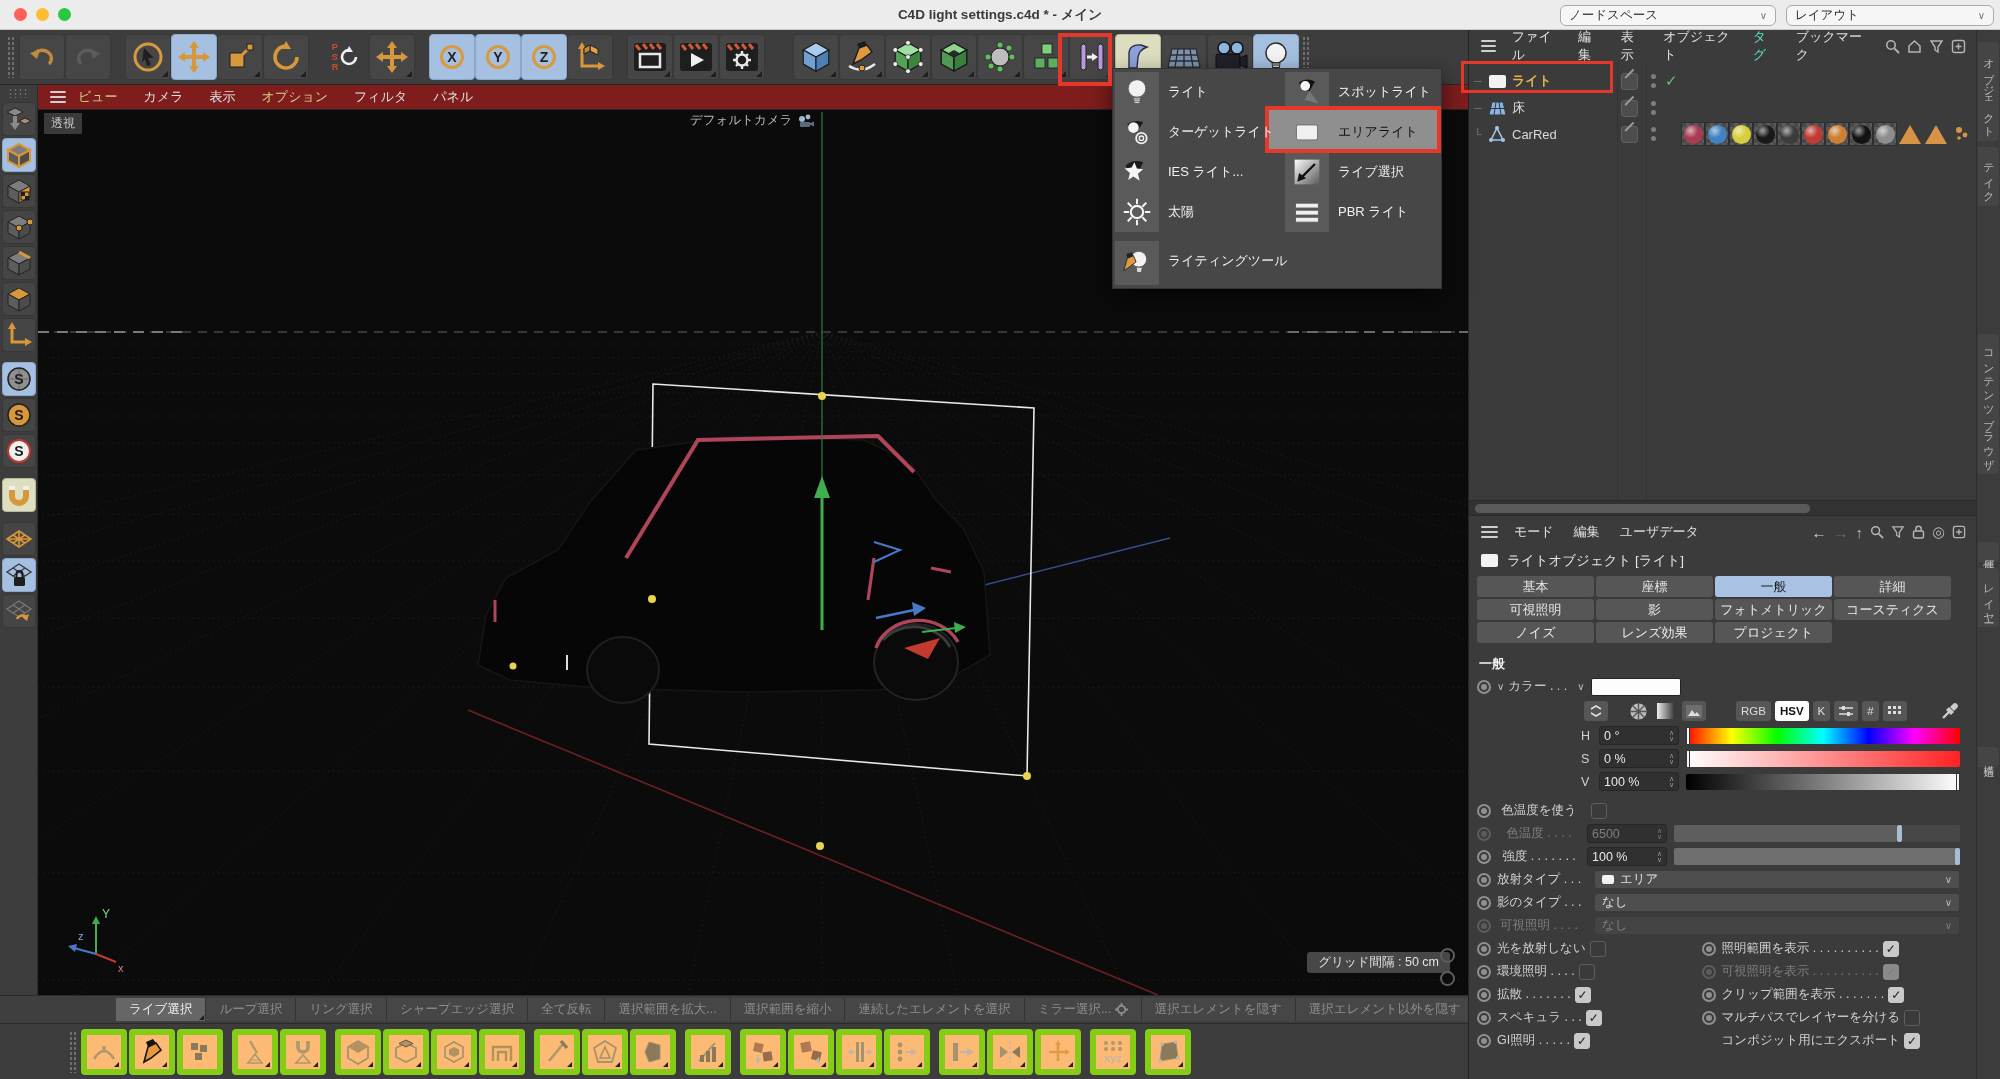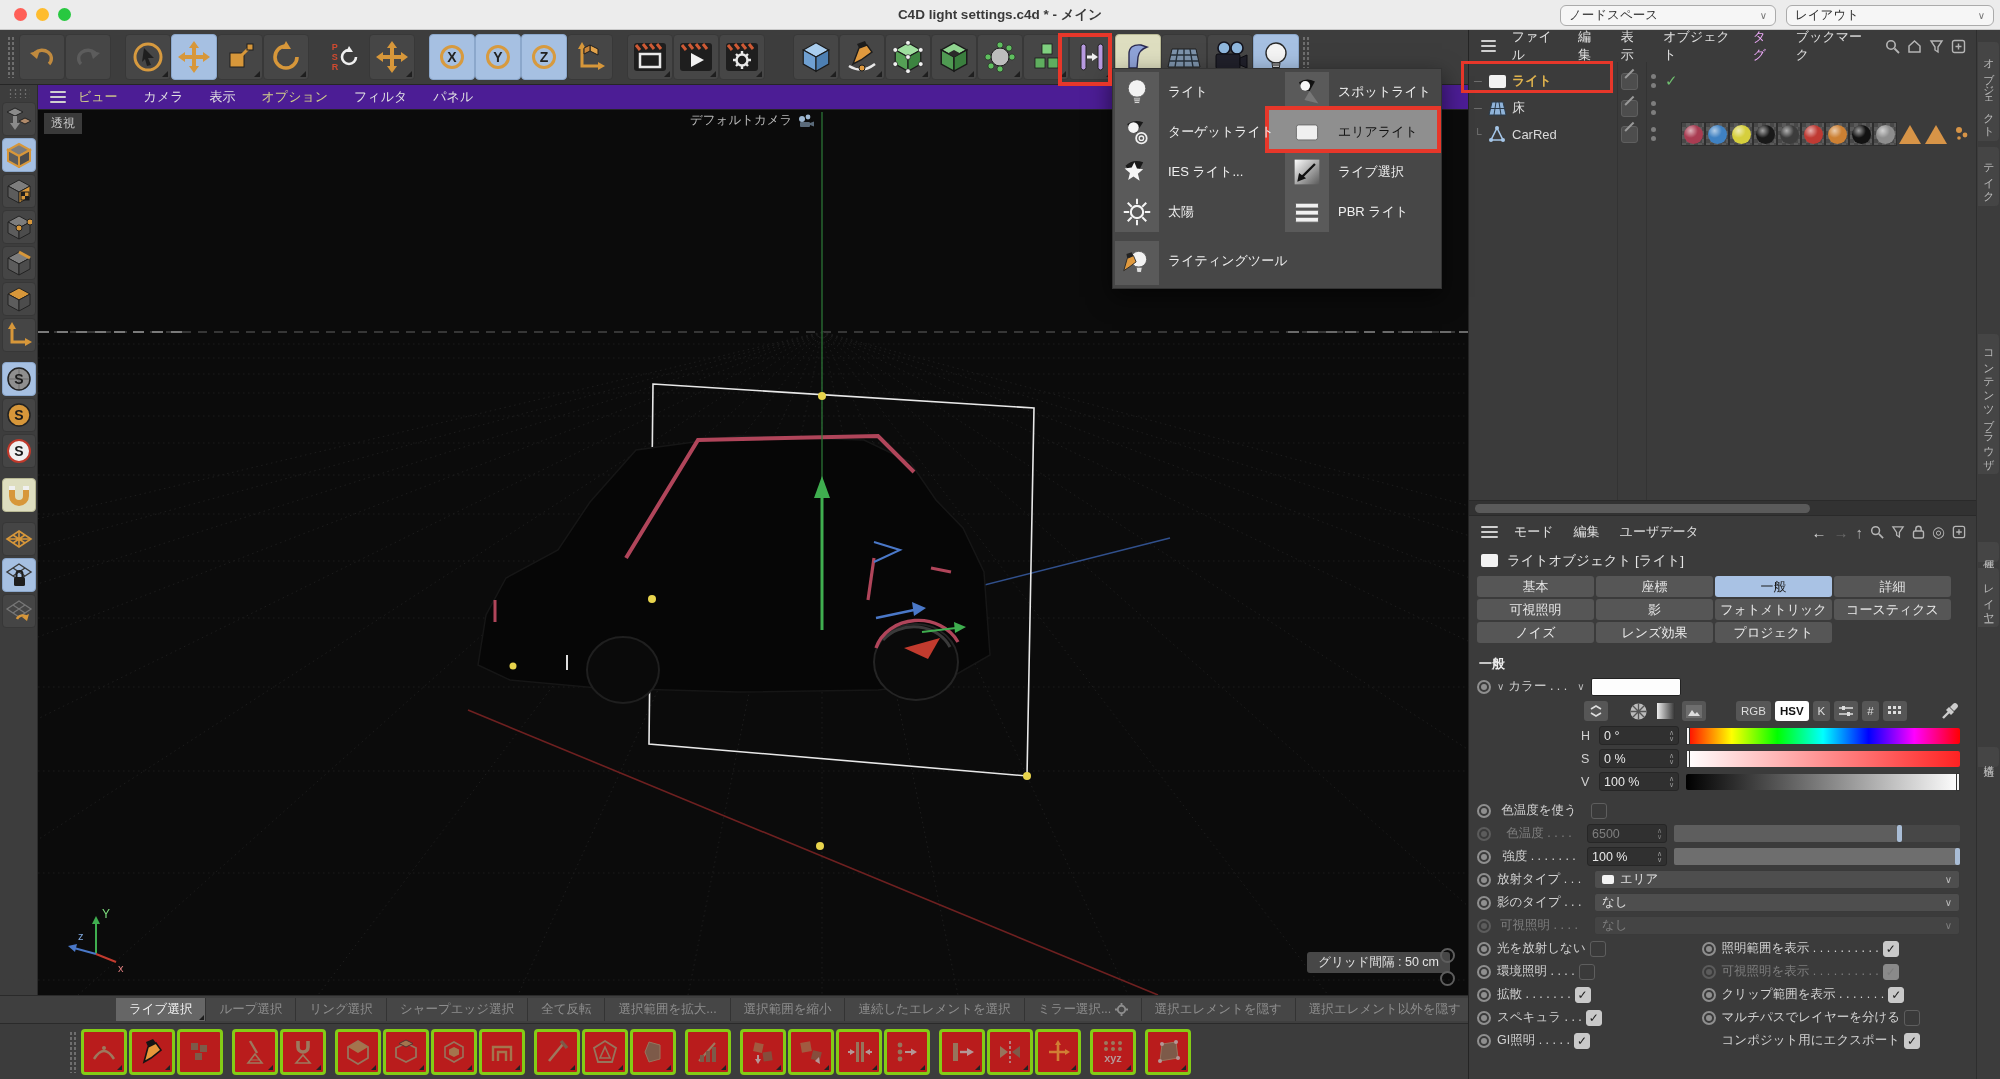--- a/index.html
+++ b/index.html
@@ -32,52 +32,52 @@
 
   
   .left-strip { left:0; top:85px; width:38px; height:910px; background:#3d3d3d; border-right:1px solid #2b2b2b; }
   .ls-dots { width:22px; height:10px; margin:3px auto 4px auto; background-image:radial-gradient(#6e6e6e 1px, transparent 1.2px); background-size:5px 4px; }
   .ls { width:34px; height:34px; margin:2px auto; border-radius:4px; background:#454545; border:1px solid #373737; display:flex; align-items:center; justify-content:center; position:relative; }
   .ls.sel { background:#a6c0e2; border-color:#8ba7cb; }
   .ls.ysel { background:#dedec0; border-color:#b8b894; }
   .ls.gap { margin-top:10px; }
 
   
-  .vp-menubar { left:38px; top:85px; width:1430px; height:25px; background:#4c1d95; border-bottom:1px solid #262626; display:flex; align-items:center; color:#e2e2e2; font-size:13px; }
+  .vp-menubar { left:38px; top:85px; width:1430px; height:25px; background:#7f1d1d; border-bottom:1px solid #262626; display:flex; align-items:center; color:#e2e2e2; font-size:13px; }
   .vp-menubar .burger { width:16px; margin:0 12px 0 12px; }
   .burger i { display:block; height:2px; background:#cfcfcf; margin:3px 0; border-radius:1px; }
   .vp-menubar span { margin-right:26px; }
   .vp-menubar span.hl { color:#d3cf8a; }
   .viewport { left:38px; top:110px; width:1430px; height:885px; background:#0b0b0b; overflow:hidden; }
   .proj-label { left:6px; top:3px; background:#3a3a3a; color:#c9c9c9; font-size:12px; padding:2px 7px; }
   .cam-label { left:652px; top:2px; color:#b9b9b9; font-size:12.5px; display:flex; align-items:center; gap:5px; }
   .grid-label { right:18px; bottom:22px; background:#474747; color:#e3e3e3; font-size:12.5px; padding:2px 11px; border-radius:3px; }
   .navc { width:15px; height:15px; border:2px solid #5d5d5d; border-radius:50%; }
 
   
   .selbar { left:0; top:995px; width:1468px; height:29px; background:#3f3f3f; border-top:1px solid #2a2a2a; border-bottom:1px solid #2a2a2a; display:flex; align-items:center; padding-left:110px; }
   .selbar .dots-v { height:20px; }
   .sb { height:23px; padding:0 13px; display:flex; align-items:center; font-size:12.5px; color:#8d8d8d; background:#464646; border-right:1px solid #333; position:relative; white-space:nowrap; }
   .sb.active { background:#666; color:#f2f2f2; }
   .sb.active:after { content:""; position:absolute; right:1px; bottom:1px; border-left:5px solid transparent; border-bottom:5px solid #1d1d1d; }
 
   
   .bottombar { left:0; top:1024px; width:1468px; height:55px; background:#3c3c3c; display:flex; align-items:center; padding-left:66px; }
-  .bb { width:46px; height:46px; border-radius:4px; background:#b91c1c; border:3px solid #84cc16; margin-right:2px; display:flex; align-items:center; justify-content:center; position:relative; flex:none; }
+  .bb { width:46px; height:46px; border-radius:4px; background:#fdba74; border:6px solid #84cc16; margin-right:2px; display:flex; align-items:center; justify-content:center; position:relative; flex:none; }
   .bb.corner:after { content:""; position:absolute; right:2px; bottom:2px; border-left:5px solid transparent; border-bottom:5px solid #222; }
   .bb svg { opacity:.8; }
   .bb.lit svg { opacity:1; }
   .bsep { width:7px; flex:none; }
 
   
   .right-panel { left:1468px; top:30px; width:508px; height:1049px; background:#3b3b3b; border-left:1px solid #242424; color:#d8d8d8; }
   .pm-bar { height:32px; display:flex; align-items:center; font-size:13px; color:#e0e0e0; padding:0 10px 0 12px; }
   .pm-bar .burger { width:17px; margin-right:16px; }
   .pm-bar span.mi { margin-right:20px; }
-  .pm-bar span.hl { color:#f0abfc; }
+  .pm-bar span.hl { color:#5eead4; }
   .pm-icons { margin-left:auto; display:flex; align-items:center; gap:7px; color:#b5b5b5; }
   .pm-icons .dim { color:#6b6b6b; }
   .pm-icons span { font-size:15px; }
 
   .om-tree { height:438px; position:relative; }
   .om-colsep { position:absolute; top:0; bottom:0; width:1px; background:#333; }
   .om-row { position:absolute; left:0; width:100%; height:26px; display:flex; align-items:center; font-size:13px; }
   .treemark { color:#7a7a7a; width:18px; text-align:center; font-size:11px; }
   .om-ico { width:20px; display:flex; justify-content:center; margin-right:5px; }
   .pencilbox { position:absolute; left:152px; width:17px; height:17px; background:#4d4d4d; border:1px solid #5f5f5f; border-radius:3px; }

